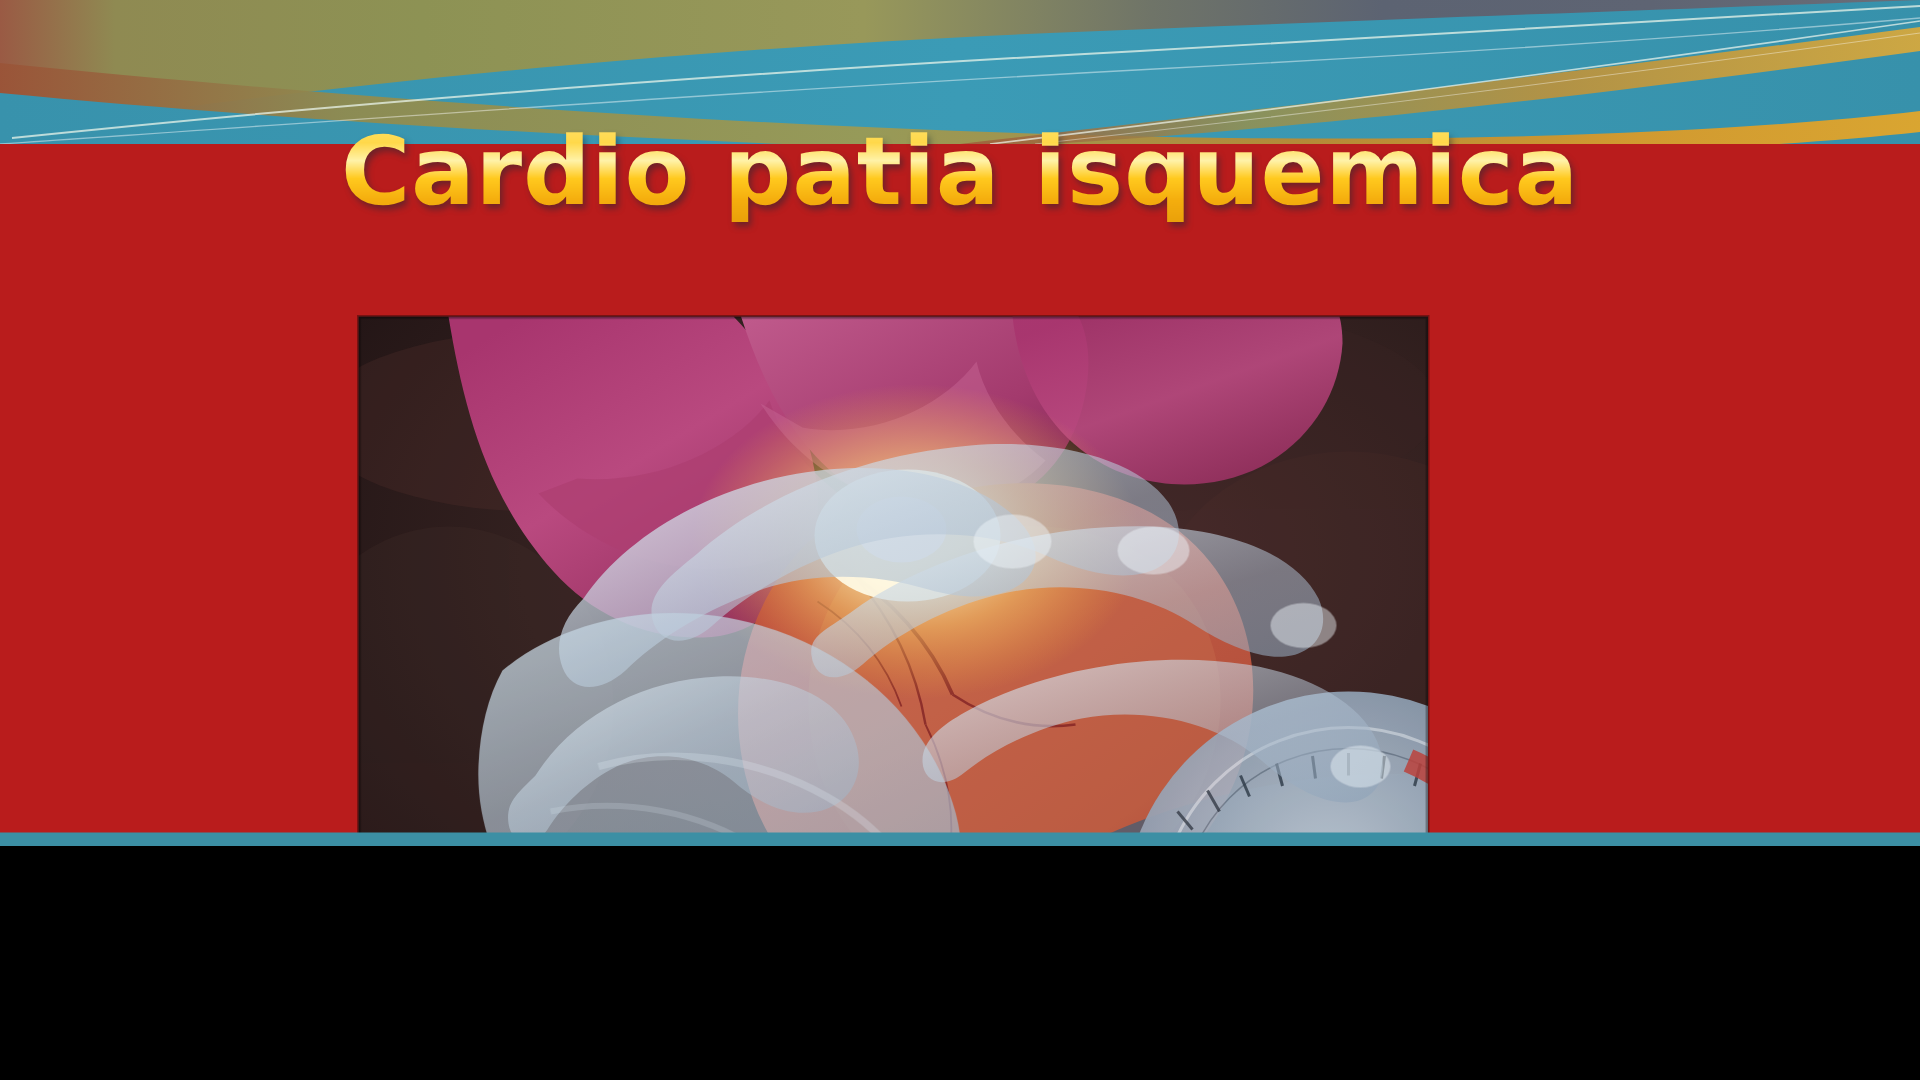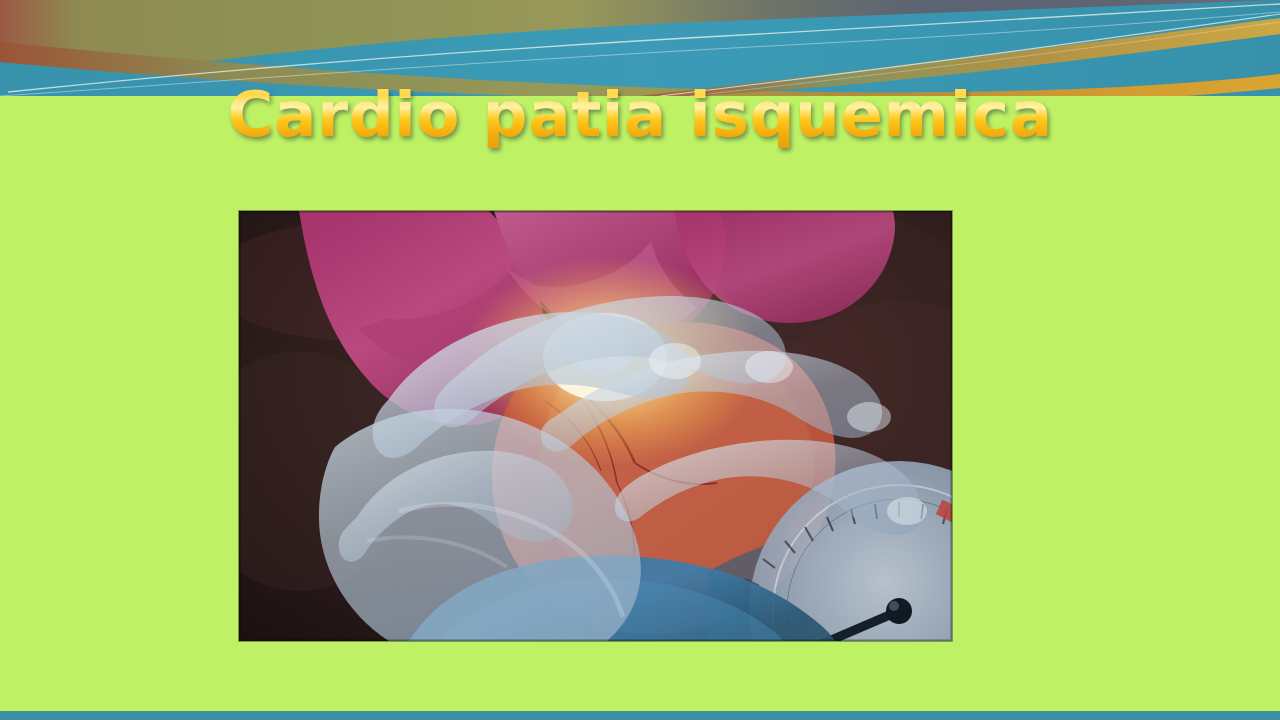--- a/index.html
+++ b/index.html
@@ -4,23 +4,23 @@
 <title>Slide</title>
 <style>
   html, body {
     margin: 0;
     padding: 0;
     background: #000;
   }
   #slide {
     position: relative;
     width: 1280px;
-    height: 720px;
+    height: 564px;
     overflow: hidden;
-    background: #bef264;
+    background: #b91c1c;
     font-family: "Liberation Sans", sans-serif;
   }
 
   
   .banner {
     position: absolute;
     left: 0; top: 0;
     width: 1280px;
     height: 96px;
     overflow: hidden;

